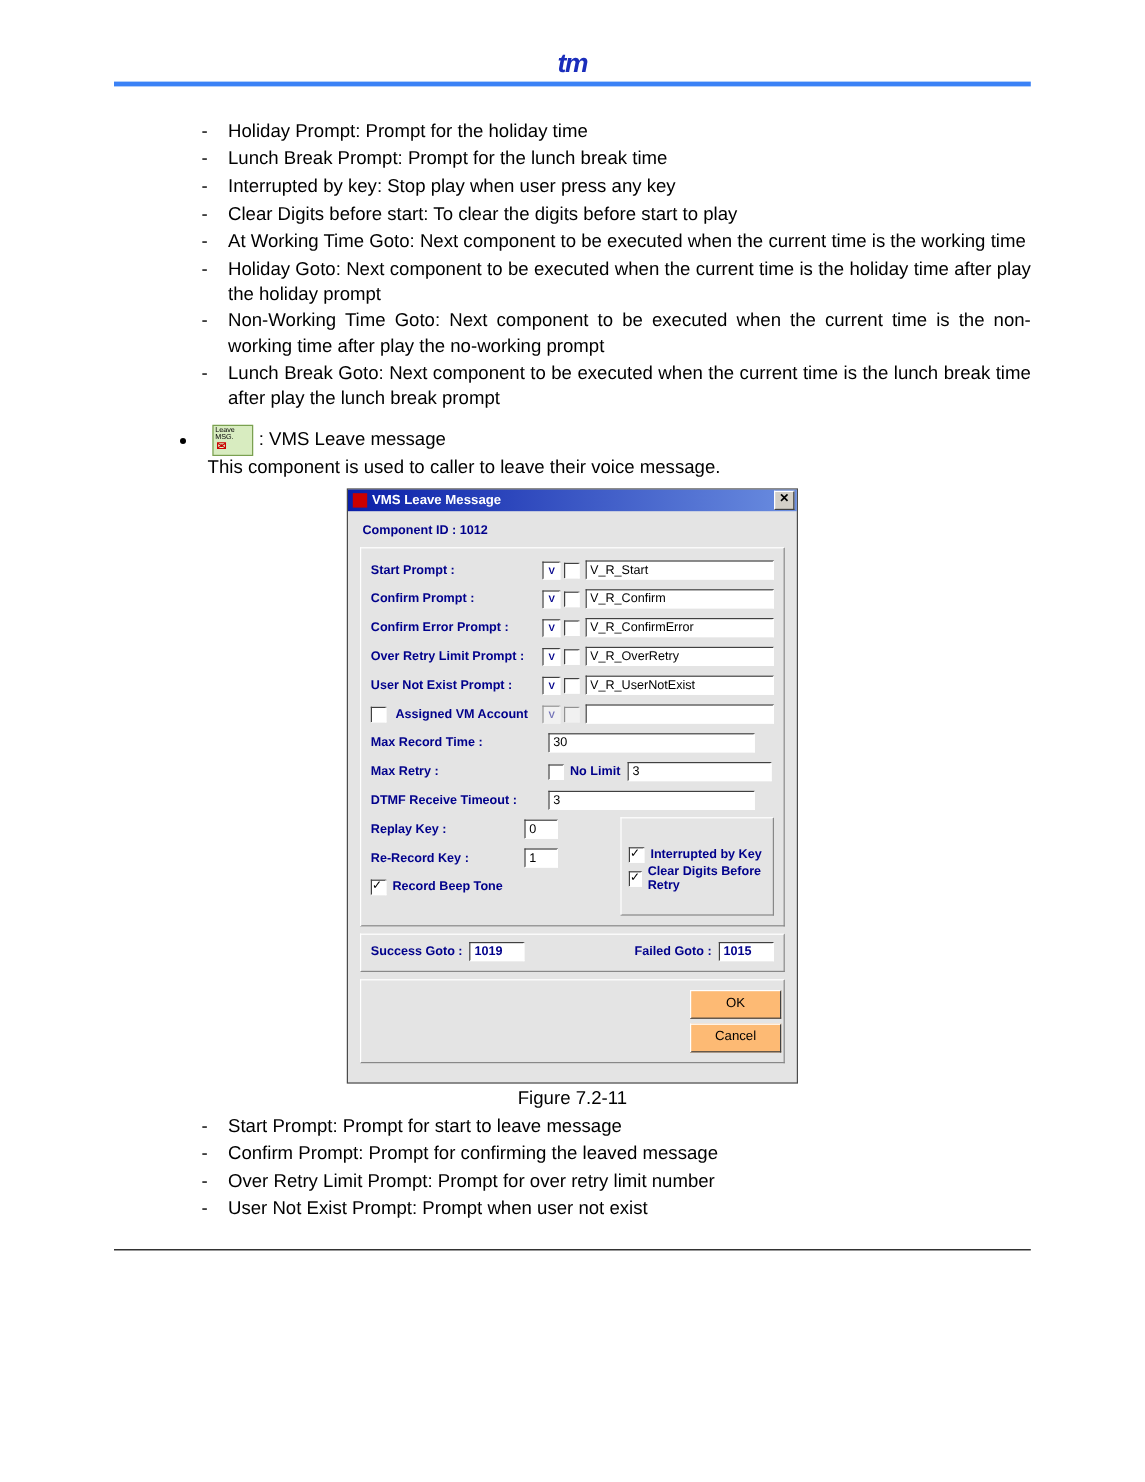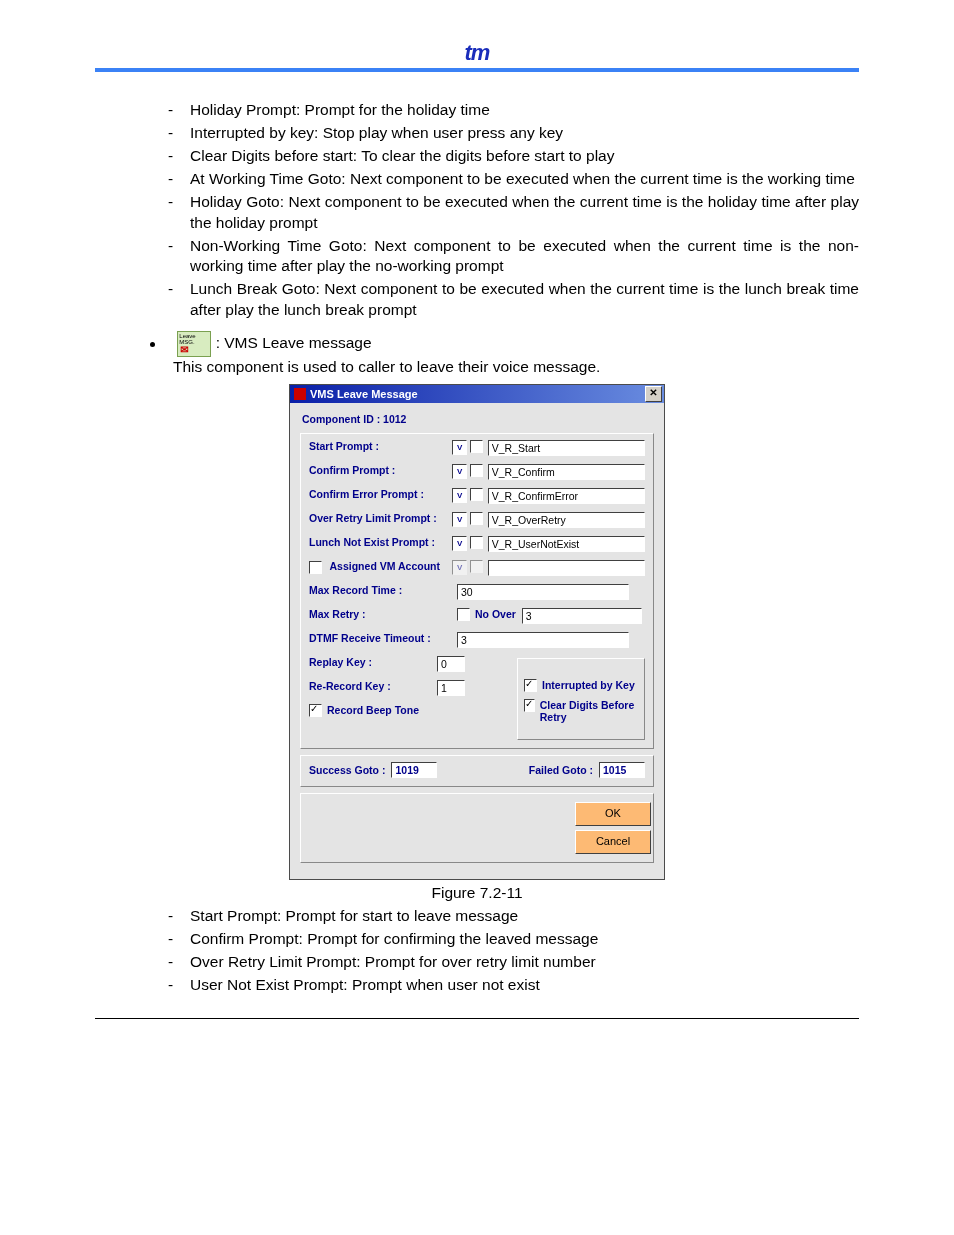--- a/index.html
+++ b/index.html
@@ -106,21 +106,21 @@
     width:15px; height:14px; background:#d4d0c8; color:#000;
     border:1px solid #fff; border-right-color:#404040; border-bottom-color:#404040;
     text-align:center; line-height:11px; font-size:10px; font-weight:bold;
   }
   .dialog-body { padding: 6px 10px 10px 10px; }
   .comp-id { font-weight:bold; color:#00008b; margin:4px 0 8px 2px; }
   .panel {
     border:1px solid #888; border-top-color:#fff; border-left-color:#fff;
     background:#e4e4e4; padding:6px 8px 8px 8px; margin-bottom:6px;
   }
-  .row { display:flex; align-items:flex-start; height:24px; }
+  .row { display:flex; align-items:center; height:24px; }
   .lbl { width:148px; font-weight:bold; color:#00008b; }
   .vcell {
     width:13px; height:13px; border:1px solid #404040;
     border-right-color:#fff; border-bottom-color:#fff;
     background:#fff; margin-right:3px;
     display:flex; align-items:center; justify-content:center;
     font-size:8px; color:#00008b; font-weight:bold;
   }
   .chk {
     width:11px; height:11px; border:1px solid #404040;
@@ -160,20 +160,21 @@
 </head>
 <body>
 
 <div class="page">
   <div class="top-bar">
     <span class="logo">tm</span>
   </div>
 
   <ul class="dash-list">
     <li>Holiday Prompt: Prompt for the holiday time</li>
+    <li>Lunch Break Prompt: Prompt for the lunch break time</li>
     <li>Interrupted by key: Stop play when user press any key</li>
     <li>Clear Digits before start: To clear the digits before start to play</li>
     <li>At Working Time Goto: Next component to be executed when the current time is the working time</li>
     <li>Holiday Goto: Next component to be executed when the current time is the holiday time after play the holiday prompt</li>
     <li>Non-Working Time Goto: Next component to be executed when the current time is the non-working time after play the no-working prompt</li>
     <li>Lunch Break Goto: Next component to be executed when the current time is the lunch break time after play the lunch break prompt</li>
   </ul>
 
   <div class="bullet-row">
     <span class="dot"></span>
@@ -214,42 +215,42 @@
             <span class="chk"></span>
             <input class="txt wide" value="V_R_ConfirmError" style="">
           </div>
           <div class="row">
             <span class="lbl">Over Retry Limit Prompt :</span>
             <span class="vcell">V</span>
             <span class="chk"></span>
             <input class="txt wide" value="V_R_OverRetry" style="">
           </div>
           <div class="row">
-            <span class="lbl">Lunch Not Exist Prompt :</span>
+            <span class="lbl">User Not Exist Prompt :</span>
             <span class="vcell">V</span>
             <span class="chk"></span>
             <input class="txt wide" value="V_R_UserNotExist" style="">
           </div>
           <div class="row">
             <span class="lbl">
               <span class="chk"></span>
               <span>Assigned VM Account</span>
             </span>
             <span class="vcell" style="opacity:.5">V</span>
             <span class="chk" style="opacity:.5"></span>
             <input class="txt wide" value="" style="">
           </div>
           <div class="row">
             <span class="lbl">Max Record Time :</span>
             <input class="txt med" value="30" style="">
           </div>
           <div class="row">
             <span class="lbl">Max Retry :</span>
             <span class="chk"></span>
-            <span style="font-weight:bold;margin-right:6px;">No Over</span>
+            <span style="font-weight:bold;margin-right:6px;">No Limit</span>
             <input class="txt" style="width: 120px;" value="3">
           </div>
           <div class="row">
             <span class="lbl">DTMF Receive Timeout :</span>
             <input class="txt med" value="3" style="">
           </div>
 
           <div class="double-row">
             <div class="left-col">
               <div class="row">

